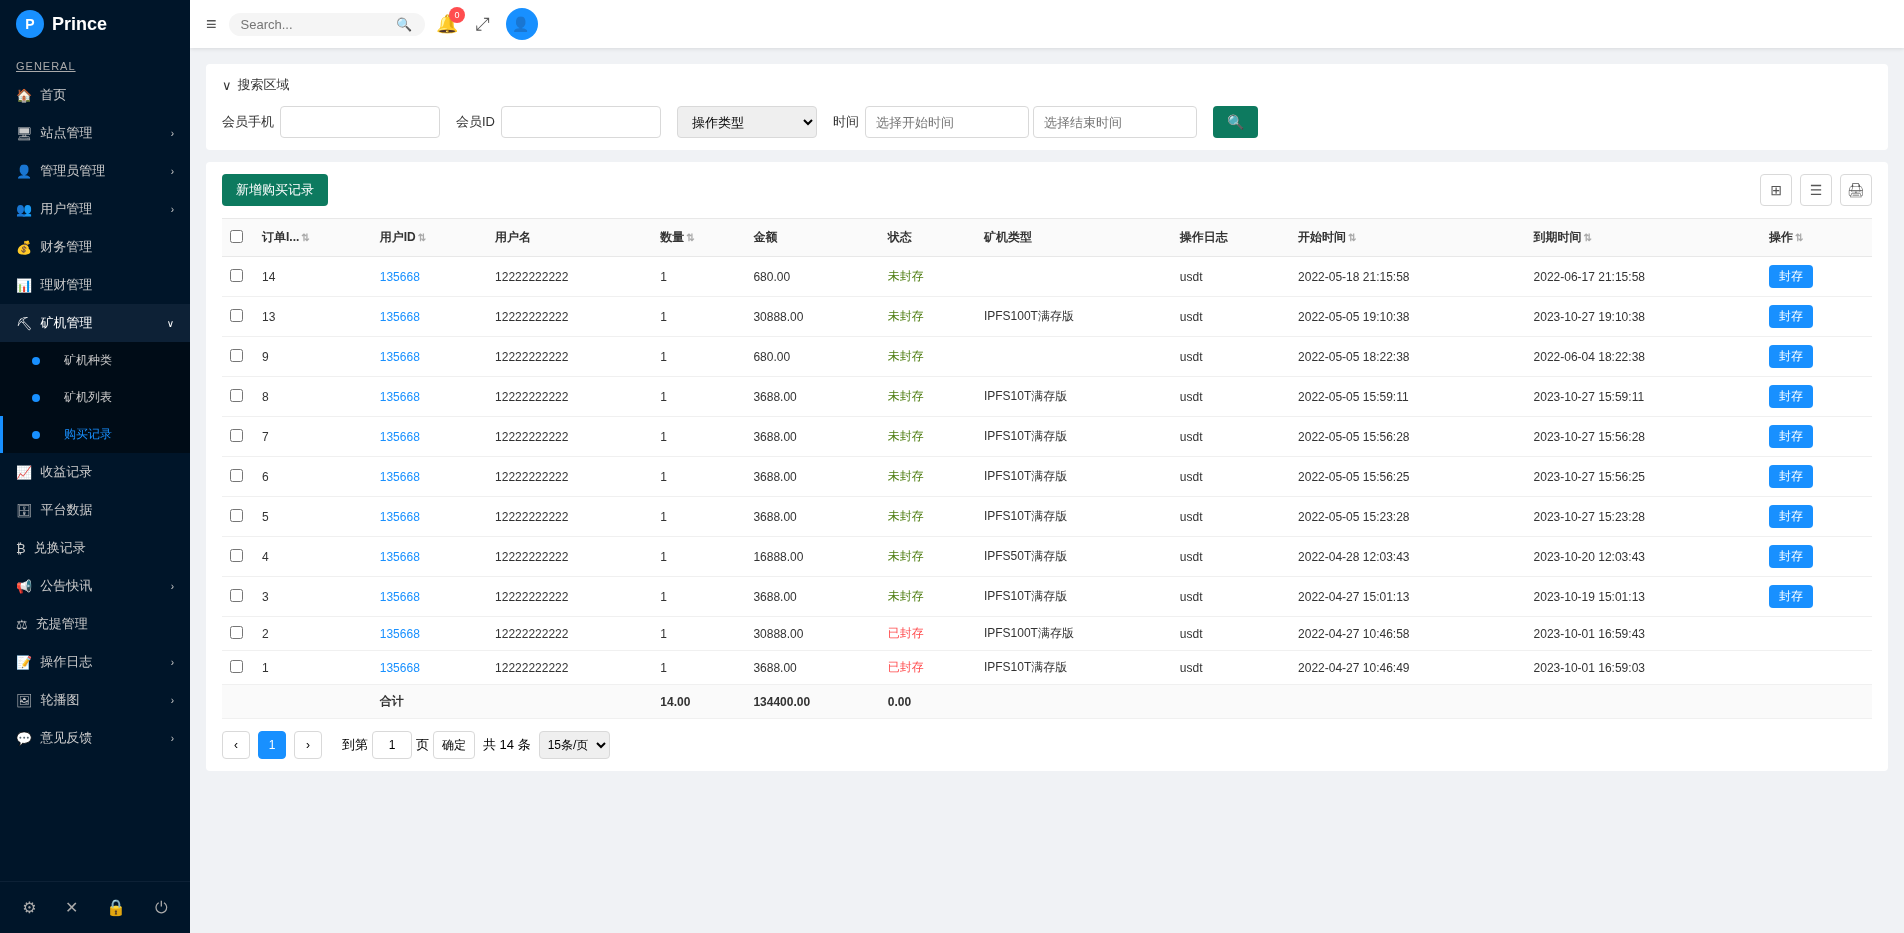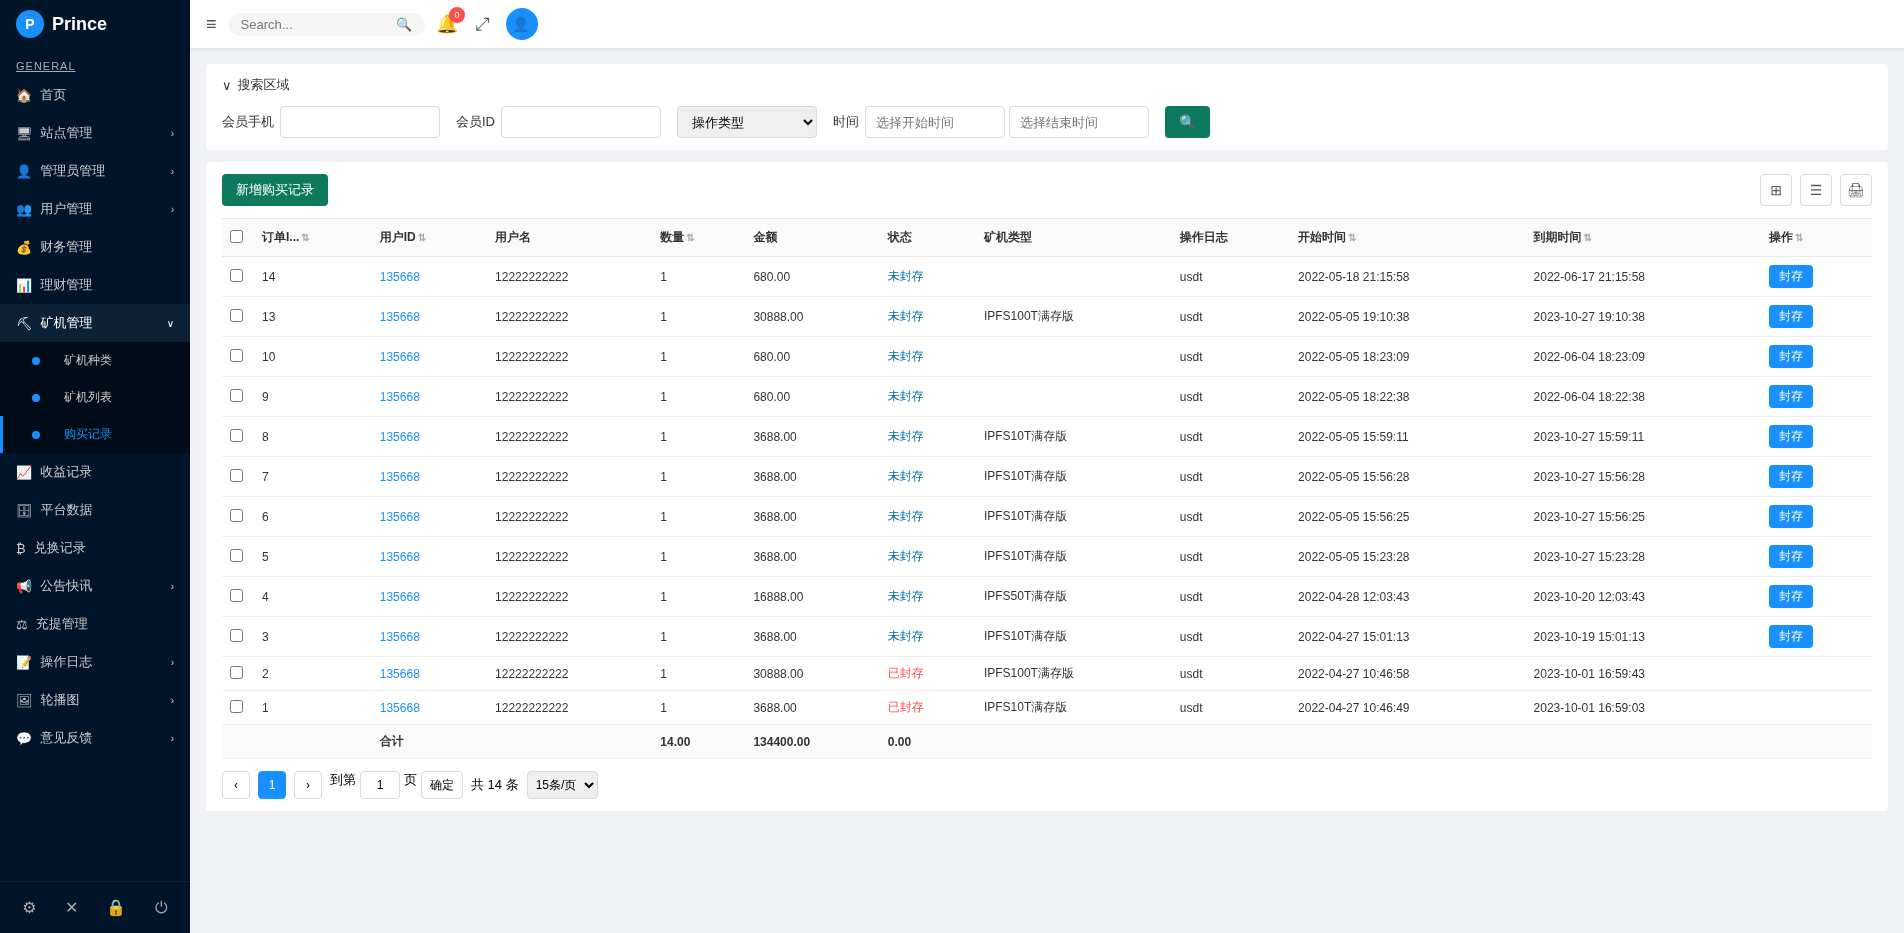--- a/index.html
+++ b/index.html
@@ -200,21 +200,21 @@
       font-size: 13px;
       outline: none;
       height: 32px;
     }
     .search-field input { width: 160px; }
     .search-field select { width: 140px; }
     .search-field .time-inputs {
       display: flex;
       gap: 4px;
     }
-    .search-field .time-inputs input { width: 140px; }
+    .search-field .time-inputs input { width: 164px; }
     .btn-search {
       background: #0d7a5f;
       color: #fff;
       border: none;
       border-radius: 4px;
       padding: 6px 14px;
       cursor: pointer;
       font-size: 14px;
       height: 32px;
       display: flex;
@@ -281,21 +281,21 @@
     td {
       padding: 8px 8px;
       border-bottom: 1px solid #f0f0f0;
       color: #333;
       white-space: nowrap;
     }
     .col-check { width: 32px; }
     input[type="checkbox"] { cursor: pointer; }
     .sort-icon { font-size: 10px; color: #aaa; margin-left: 2px; }
     .status-封存 { color: #ff4d4f; }
-    .status-未封存 { color: #0369a1; }
+    .status-未封存 { color: #4d7c0f; }
     .btn-action {
       background: #1890ff;
       color: #fff;
       border: none;
       border-radius: 4px;
       padding: 3px 10px;
       cursor: pointer;
       font-size: 12px;
     }
     .total-row td {
@@ -323,21 +323,23 @@
       justify-content: center;
       font-size: 12px;
     }
     .page-btn.active {
       background: #1890ff;
       color: #fff;
       border-color: #1890ff;
     }
     .page-goto {
       display: flex;
+      align-items: center;
       gap: 4px;
+      margin-left: 12px;
     }
     .page-goto input {
       width: 40px;
       height: 28px;
       border: 1px solid #d9d9d9;
       border-radius: 4px;
       text-align: center;
       font-size: 12px;
       outline: none;
     }
@@ -564,34 +566,20 @@
       <td>30888.00</td>
       <td class="status-未封存">未封存</td>
       <td>IPFS100T满存版</td>
       <td>usdt</td>
       <td>2022-05-05 19:10:38</td>
       <td>2023-10-27 19:10:38</td>
       <td><button class="btn-action">封存</button></td>
     </tr>
             <tr>
       <td><input type="checkbox" style=""></td>
-      <td>10</td>
-      <td style="color:#1890ff;">135668</td>
-      <td>12222222222</td>
-      <td>1</td>
-      <td>680.00</td>
-      <td class="status-未封存">未封存</td>
-      <td></td>
-      <td>usdt</td>
-      <td>2022-05-05 18:23:09</td>
-      <td>2022-06-04 18:23:09</td>
-      <td><button class="btn-action">封存</button></td>
-    </tr>
-            <tr>
-      <td><input type="checkbox" style=""></td>
       <td>9</td>
       <td style="color:#1890ff;">135668</td>
       <td>12222222222</td>
       <td>1</td>
       <td>680.00</td>
       <td class="status-未封存">未封存</td>
       <td></td>
       <td>usdt</td>
       <td>2022-05-05 18:22:38</td>
       <td>2022-06-04 18:22:38</td>

